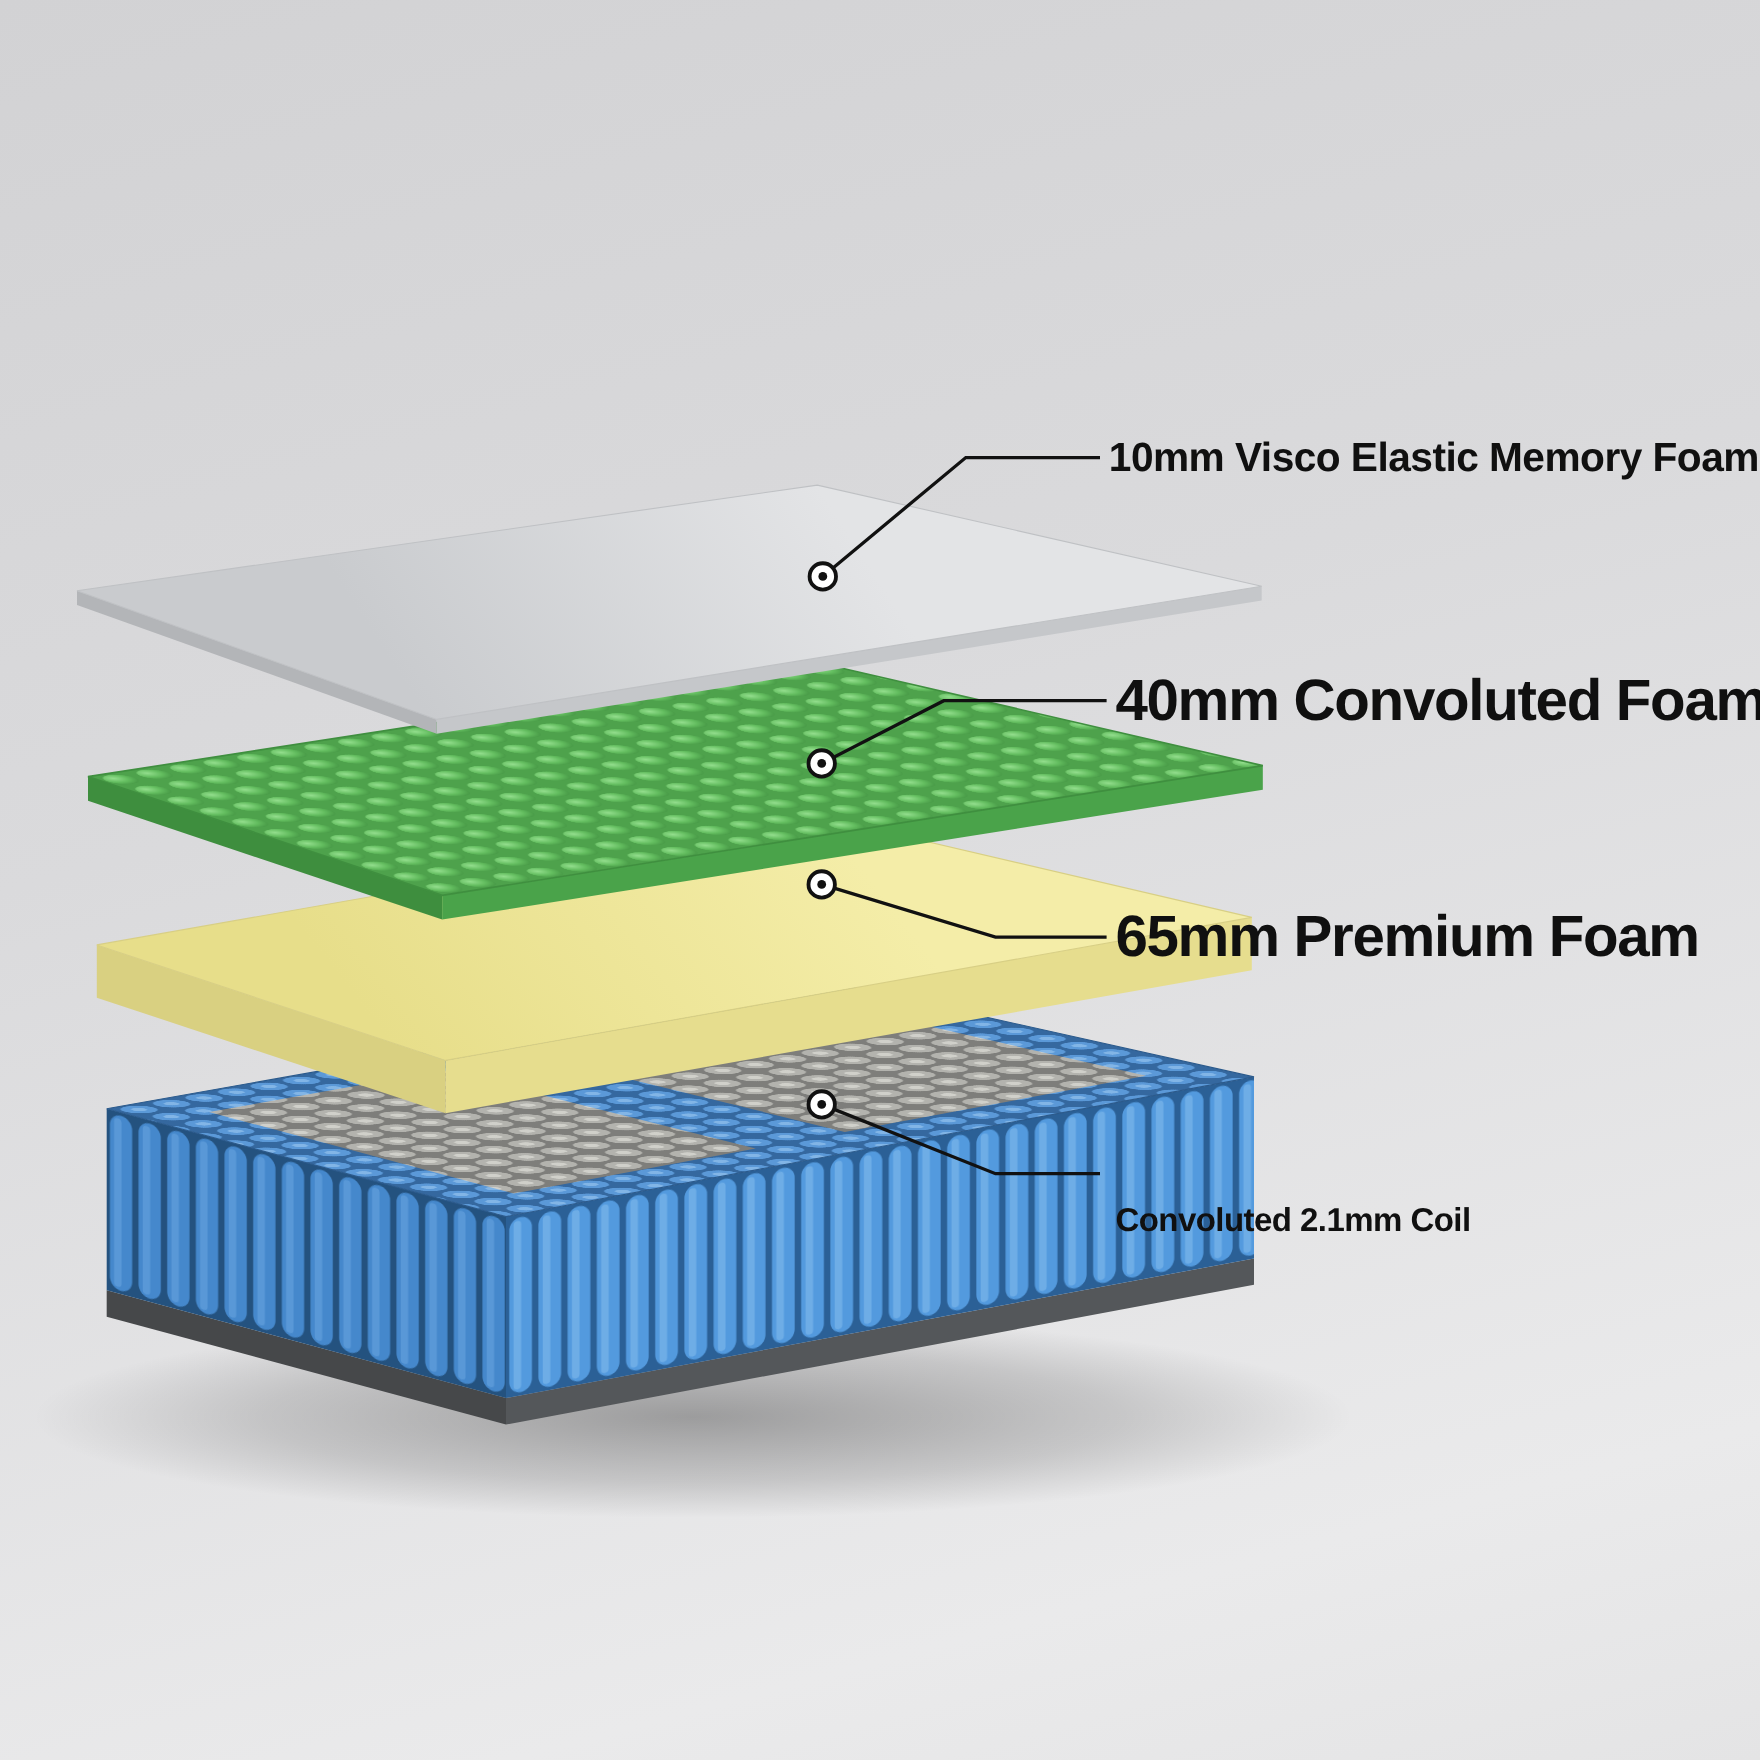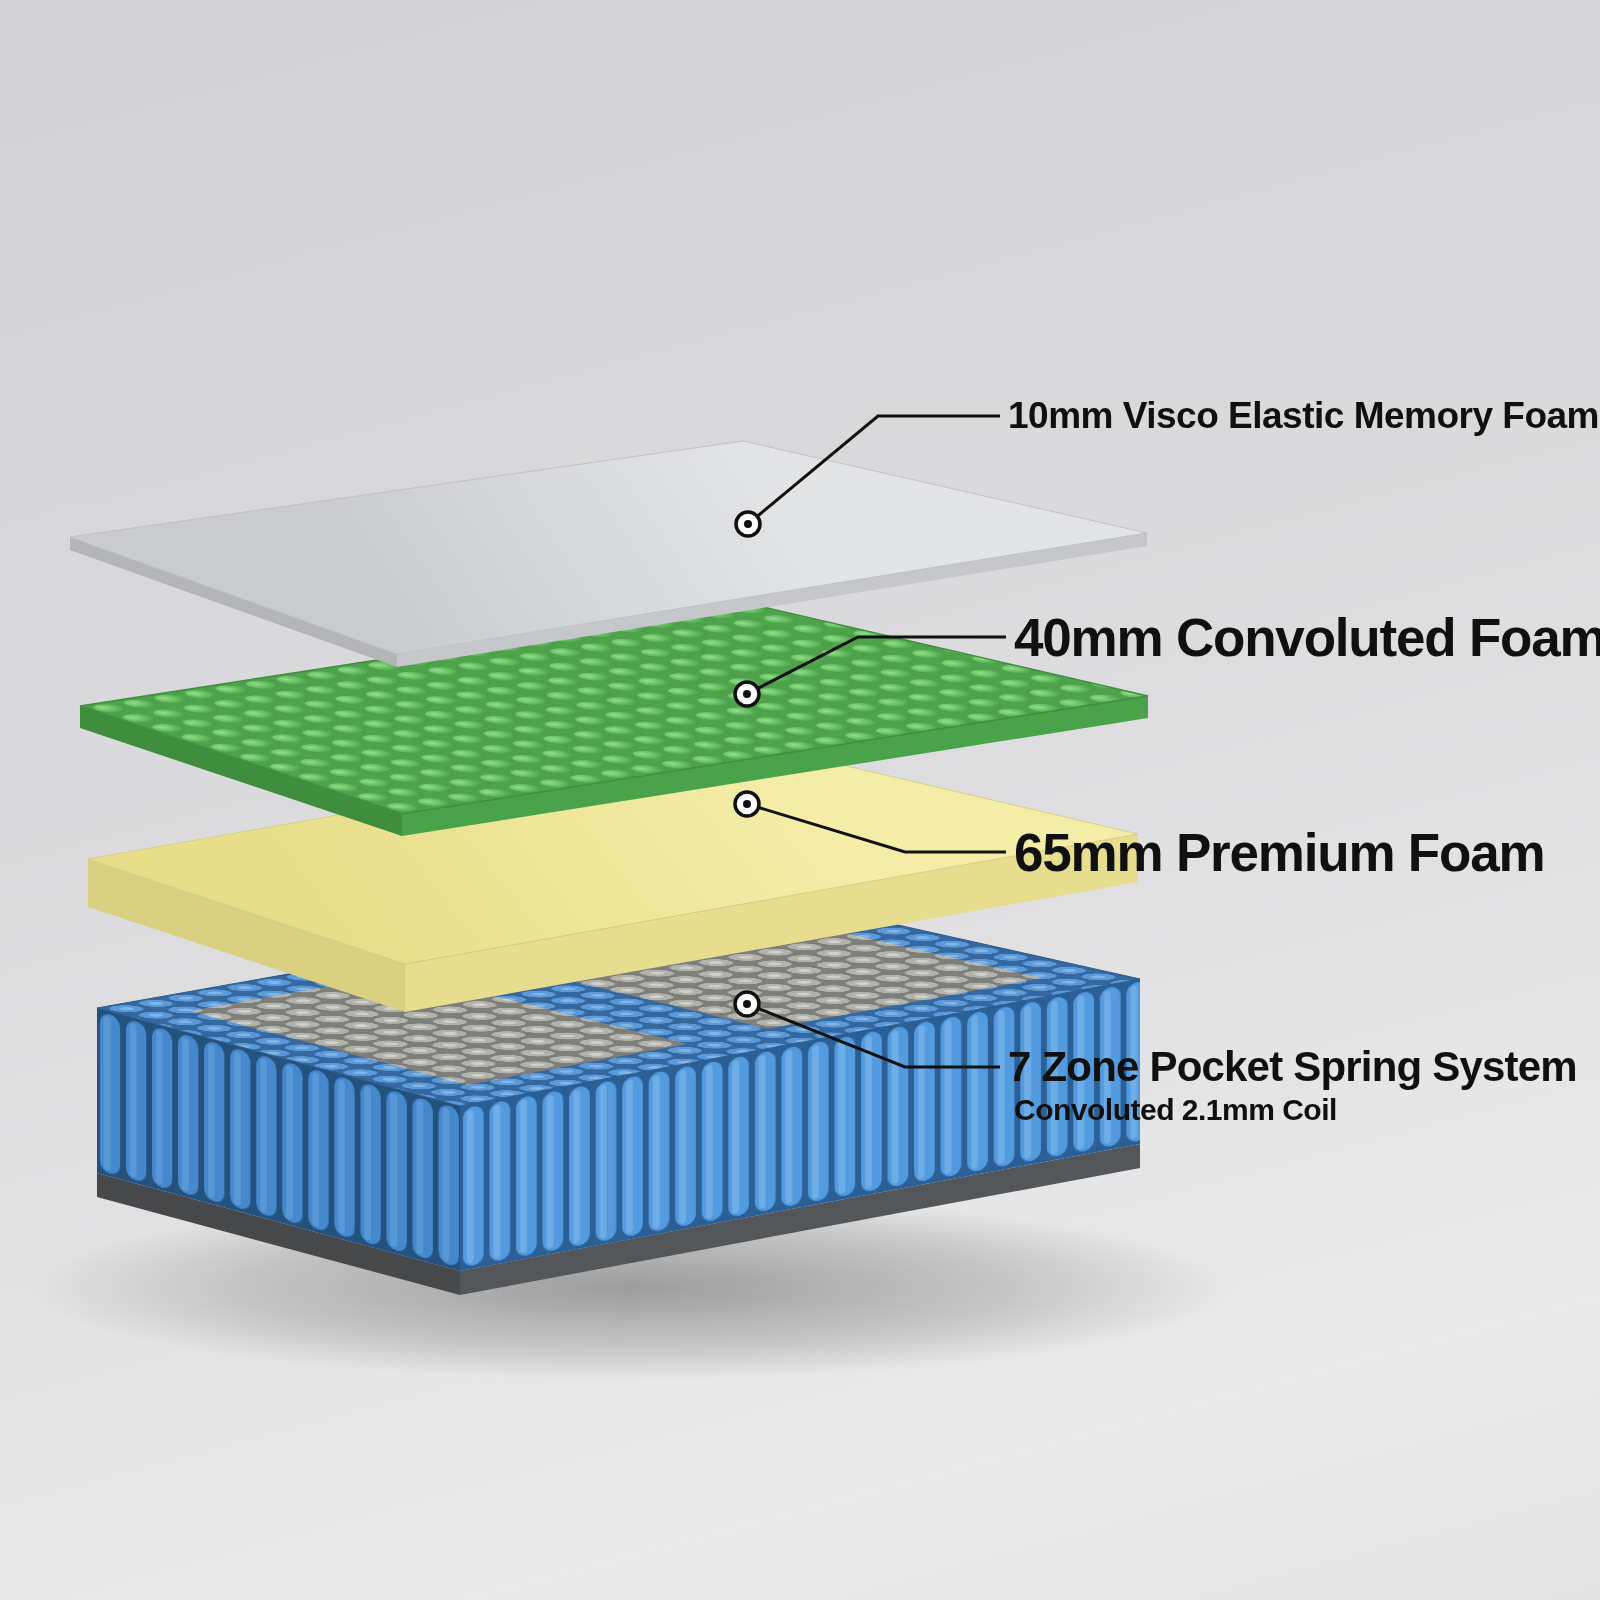--- a/index.html
+++ b/index.html
@@ -135,15 +135,14 @@
     <g>
       <circle cx="747" cy="988" r="12" fill="#ffffff" stroke="#111" stroke-width="3.5"></circle>
       <circle cx="747" cy="988" r="4" fill="#111"></circle>
     </g>
   </g>
 </svg>
 
 <div class="label lbl-1">10mm Visco Elastic Memory Foam</div>
 <div class="label lbl-2">40mm Convoluted Foam</div>
 <div class="label lbl-3">65mm Premium Foam</div>
-<div class="label lbl-4">7 Zone Pocket Spring System</div>
 <div class="label lbl-sub">Convoluted 2.1mm Coil</div>
 </div>
 
 </body></html>

